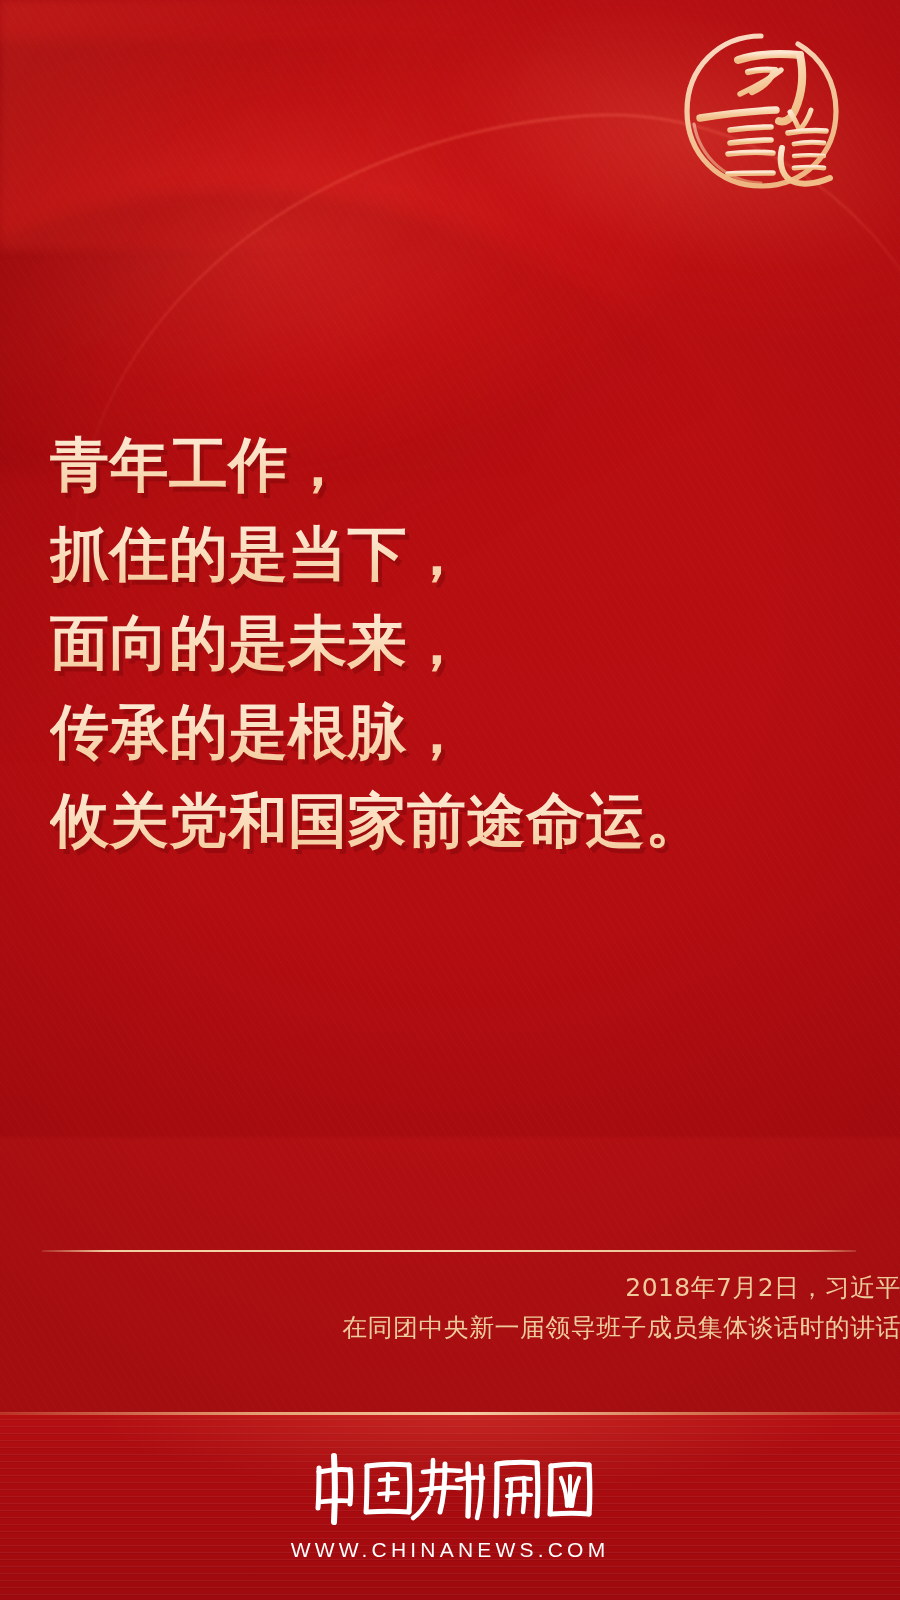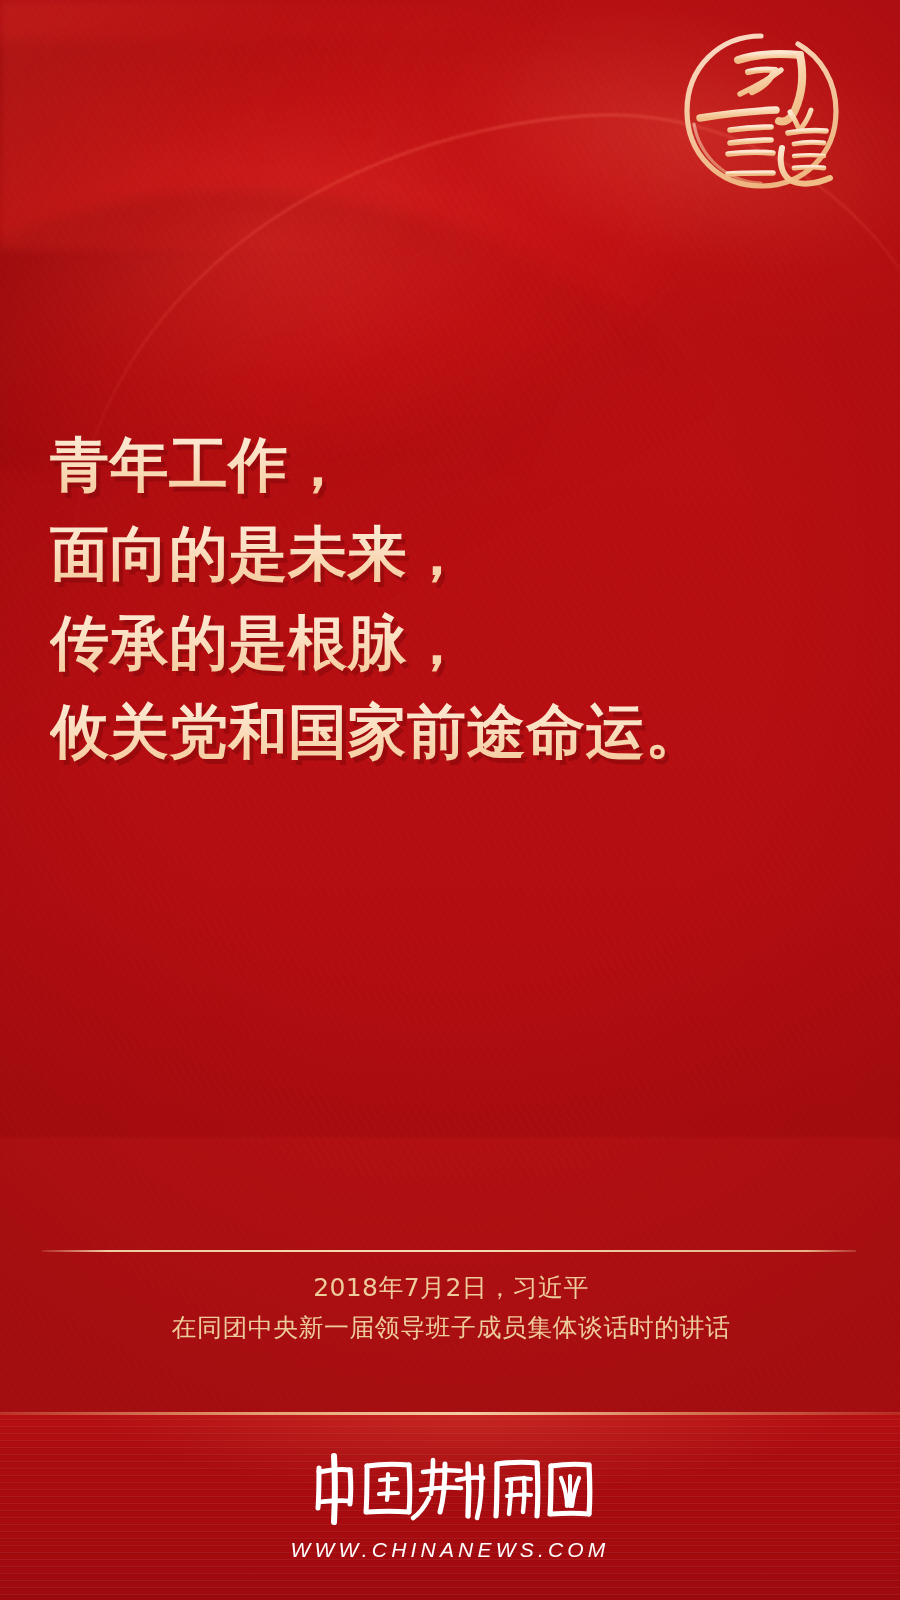--- a/index.html
+++ b/index.html
@@ -157,41 +157,40 @@
       rgba(247,221,178,1) 50%,
       rgba(240,206,156,0.85) 94%,
       rgba(236,198,146,0.20) 100%);
   }
 
   
   .caption {
     position: absolute;
     left: 1px; top: 1268px;
     width: 900px;
-    text-align: center;
+    text-align: right;
   }
   .caption-line {
     font-family: "DejaVu Sans", "Liberation Sans", sans-serif;
     font-size: 25px;
     font-weight: 400;
     line-height: 40px;
     color: #eecb9b;
     letter-spacing: 0.4px;
     white-space: pre;
   }
 
   
   .footer {
     position: absolute;
     left: 0; top: 1412px;
     width: 900px; height: 188px;
     background:
       linear-gradient(180deg, #b81013 0%, #ab0c10 22%, #a70b0f 60%, #9d0a0e 100%);
     overflow: hidden;
-    font-style: italic;
   }
   .footer-lines {
     position: absolute; inset: 0;
     background-image: repeating-linear-gradient(
       180deg,
       rgba(255,255,255,0.055) 0px,
       rgba(255,255,255,0.055) 1px,
       rgba(0,0,0,0.055) 1px,
       rgba(0,0,0,0.055) 2px,
       rgba(255,255,255,0.000) 2px,
@@ -286,20 +285,21 @@
         <path d="M146 115 L 146 140" fill="none" stroke="url(#sealGrad)" stroke-width="4.8" stroke-linecap="round"></path>
         <path d="M116 128 C 126 127, 138 127, 146 128" fill="none" stroke="url(#sealGrad)" stroke-width="4.4" stroke-linecap="round"></path>
         <path d="M116 140 C 126 139, 138 139, 146 140" fill="none" stroke="url(#sealGrad)" stroke-width="4.8" stroke-linecap="round"></path>
         <path d="M104 120 C 101 133, 103 146, 112 152 C 122 158, 138 156, 152 150" fill="none" stroke="url(#sealGrad)" stroke-width="6" stroke-linecap="round"></path>
       </g>
     </svg>
   </div>
 
   <div class="quote">
     <div class="quote-line">青年工作，</div>
+    <div class="quote-line">抓住的是当下，</div>
     <div class="quote-line">面向的是未来，</div>
     <div class="quote-line">传承的是根脉，</div>
     <div class="quote-line">攸关党和国家前途命运。</div>
   </div>
 
   <div class="divider"></div>
 
   <div class="caption">
     <div class="caption-line">2018年7月2日，习近平</div>
     <div class="caption-line">在同团中央新一届领导班子成员集体谈话时的讲话</div>

